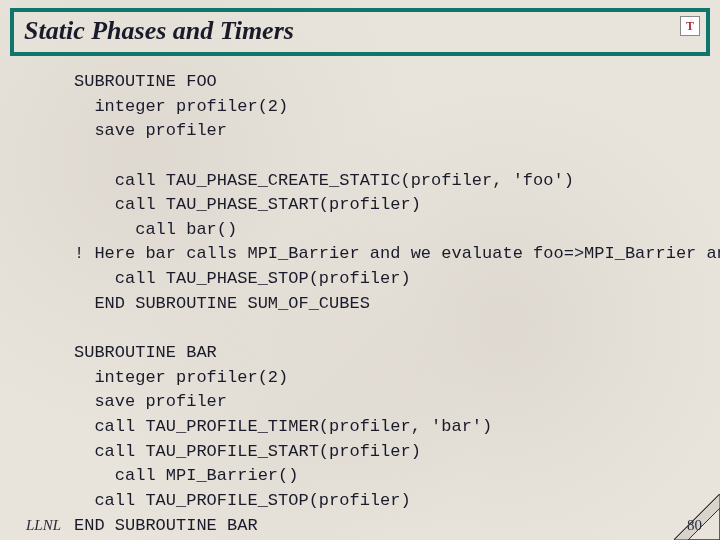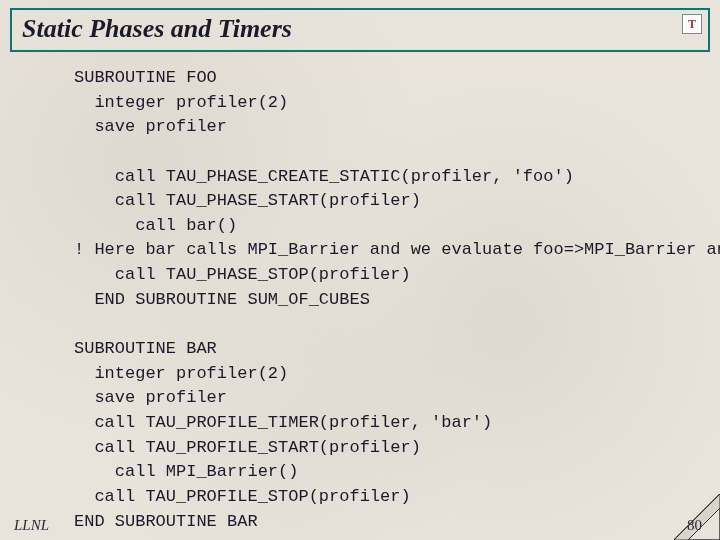--- a/index.html
+++ b/index.html
@@ -10,21 +10,21 @@
     background-image:
       radial-gradient(circle at 20% 30%, rgba(200,190,180,0.3) 0%, transparent 40%),
       radial-gradient(circle at 70% 60%, rgba(200,190,180,0.3) 0%, transparent 40%),
       radial-gradient(circle at 40% 80%, rgba(200,190,180,0.2) 0%, transparent 30%);
     font-family: "Times New Roman", serif;
     position: relative;
     overflow: hidden;
   }
   .title-bar {
     margin: 8px 10px 0 10px;
-    border: 2px solid #0f766e;
+    border: 4px solid #0f766e;
     background: rgba(232,228,220,0.5);
     padding: 4px 6px 6px 10px;
     position: relative;
   }
   .title-text {
     font-size: 26px;
     font-style: italic;
     font-weight: bold;
     color: #1a1a2a;
   }
@@ -54,21 +54,21 @@
     white-space: pre;
   }
   .footer {
     position: absolute;
     bottom: 6px;
     left: 0;
     right: 0;
     display: flex;
     justify-content: space-between;
     align-items: flex-end;
-    padding: 0 18px 0 14px;
+    padding: 0 18px 0 26px;
     font-style: italic;
     font-size: 15px;
     color: #2a2a3a;
   }
   .footer .left { font-weight: normal; }
   .footer .center { position: absolute; left: 50%; transform: translateX(-50%); }
   .footer .right { font-style: normal; }
   .page-corner {
     position: absolute;
     right: 0;

